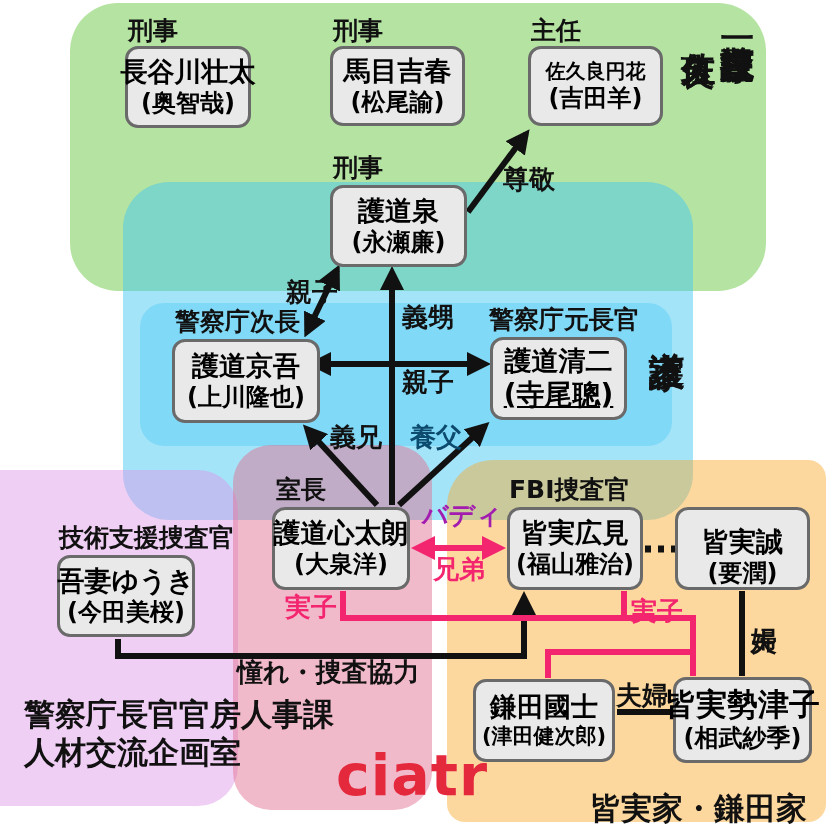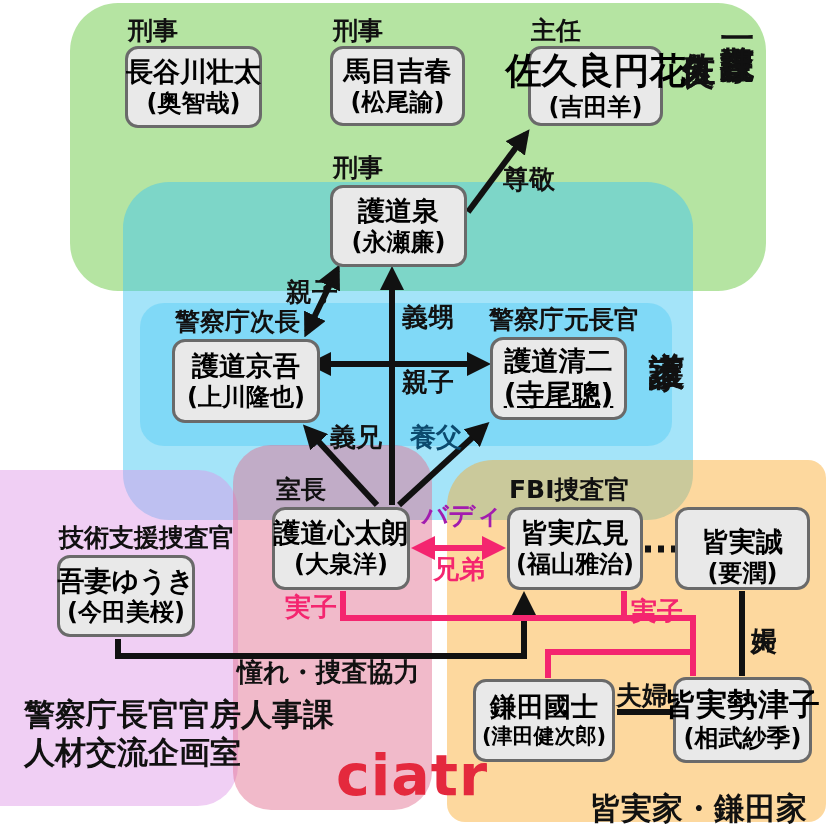--- a/index.html
+++ b/index.html
@@ -74,32 +74,32 @@
       <div class="lbl" style="left: 410px; top: 424px; font-size: 26px; color: #0c4a6e;">養父</div>
       <div class="lbl" style="left: 422px; top: 502px; font-size: 26px; color: #a21caf;">バディ</div>
       <div class="lbl" style="left: 433px; top: 556px; font-size: 26px; color: rgb(244, 37, 111);">兄弟</div>
       <div class="lbl" style="left: 285px; top: 594px; font-size: 26px; color: rgb(244, 37, 111);">実子</div>
       <div class="lbl" style="left: 631px; top: 598px; font-size: 26px; color: rgb(244, 37, 111);">実子</div>
       <div class="lbl" style="left: 237px; top: 659px; font-size: 26px; color: rgb(17, 17, 17);">憧れ・捜査協力</div>
       <div class="lbl" style="left: 616px; top: 682px; font-size: 26px; color: rgb(17, 17, 17);">夫婦</div>
       <div class="lbl vert" style="left: 750px; top: 608px; font-size: 26px; color: rgb(17, 17, 17);">夫婦</div>
     </div>
   <div id="boxes">
-      <div class="char-box" style="left: 125px; top: 46px; width: 137px; height: 82px;">
+      <div class="char-box" style="left: 125px; top: 46px; width: 126px; height: 82px;">
         <div class="char-name" style="font-size: 27px;">長谷川壮太</div>
         <div class="char-actor" style="font-size: 24px;">(奥智哉)</div>
       </div>
       <div class="role-lbl" style="left: 128px; top: 14px; font-size: 25px;">刑事</div>
       <div class="char-box" style="left: 330px; top: 46px; width: 135px; height: 80px;">
         <div class="char-name" style="font-size: 27px;">馬目吉春</div>
         <div class="char-actor" style="font-size: 24px;">(松尾諭)</div>
       </div>
       <div class="role-lbl" style="left: 333px; top: 14px; font-size: 25px;">刑事</div>
       <div class="char-box" style="left: 528px; top: 46px; width: 135px; height: 80px;">
-        <div class="char-name" style="font-size: 36px;">佐久良円花</div>
+        <div class="char-name" style="font-size: 20px;">佐久良円花</div>
         <div class="char-actor" style="font-size: 24px;">(吉田羊)</div>
       </div>
       <div class="role-lbl" style="left: 531px; top: 14px; font-size: 25px;">主任</div>
       <div class="char-box" style="left: 330px; top: 185px; width: 137px; height: 82px;">
         <div class="char-name" style="font-size: 27px;">護道泉</div>
         <div class="char-actor" style="font-size: 24px;">(永瀬廉)</div>
       </div>
       <div class="role-lbl" style="left: 333px; top: 151px; font-size: 25px;">刑事</div>
       <div class="char-box" style="left: 172px; top: 339px; width: 148px; height: 84px;">
         <div class="char-name" style="font-size: 27px;">護道京吾</div>

